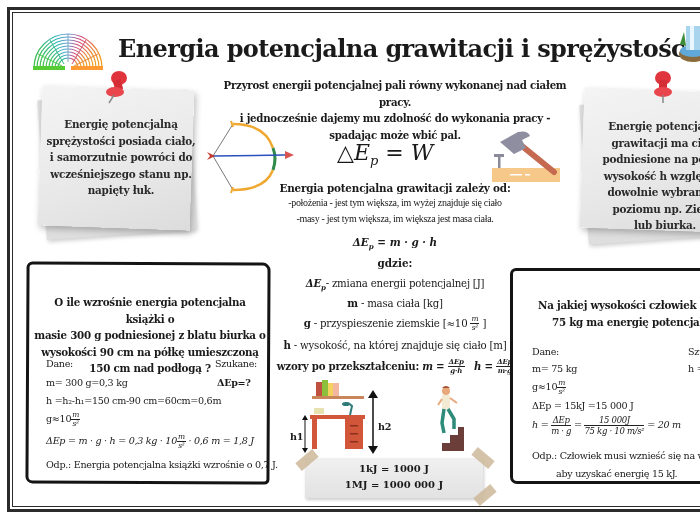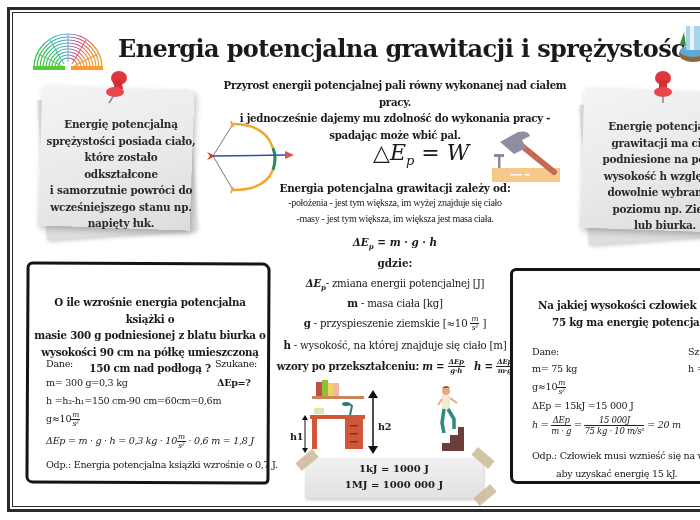--- a/index.html
+++ b/index.html
@@ -15,21 +15,21 @@
   .waterfall { position: absolute; left: 678px; top: 24px; width: 30px; height: 40px; }
 
   .note { position: absolute; background: linear-gradient(160deg, #f4f4f4 0%, #e8e8e8 60%, #dcdcdc 100%); box-shadow: 2px 3px 6px rgba(0,0,0,0.25); }
   .note-back { position: absolute; background: #dedede; box-shadow: 1px 2px 4px rgba(0,0,0,0.2); }
   .note-text { position: absolute; font-family: "DejaVu Serif", serif; font-weight: bold; font-size: 10.4px; line-height: 16.5px; text-align: center; color: #2a2a2a; letter-spacing: -0.2px; }
 
   .pin { position: absolute; width: 26px; height: 34px; }
 
   .center-text { position: absolute; left: 210px; top: 77px; width: 370px; text-align: center; font-family: "DejaVu Serif", serif; font-weight: bold; font-size: 10.2px; line-height: 16.5px; letter-spacing: -0.25px; }
 
-  .formula-big { position: absolute; left: 337px; top: 140px; font-family: "DejaVu Serif", serif; font-size: 22px; font-style: italic; white-space: nowrap; margin-left: 36px; }
+  .formula-big { position: absolute; left: 337px; top: 140px; font-family: "DejaVu Serif", serif; font-size: 22px; font-style: italic; white-space: nowrap; }
   .formula-big .tri { font-style: normal; }
 
   .depends-title { position: absolute; left: 210px; top: 182px; width: 370px; text-align: center; font-weight: bold; font-size: 10.4px; letter-spacing: -0.2px; }
   .depends-line { position: absolute; left: 245px; width: 350px; text-align: center; font-size: 10px; letter-spacing: -0.3px; font-family: Liberation Serif, serif; }
 
   .center-eq { position: absolute; left: 210px; width: 370px; text-align: center; font-size: 10.4px; font-family: "DejaVu Serif", serif; }
   .center-eq b i { font-weight: bold; }
 
   .legend-line { position: absolute; left: 270px; width: 250px; text-align: center; font-size: 10.2px; letter-spacing: -0.2px; font-family: "DejaVu Serif", serif; }
 
@@ -102,21 +102,20 @@
 <div class="note" style="left:40px;top:88px;width:152px;height:140px;transform:rotate(2deg);"></div>
 <svg class="pin" viewBox="0 0 26 34" style="left:103px;top:70px;">
   <ellipse cx="16" cy="8" rx="8" ry="7" fill="#e0353d"></ellipse>
   <rect x="11" y="10" width="8" height="10" fill="#d52d36" transform="rotate(-15 15 15)"></rect>
   <ellipse cx="12" cy="22" rx="9" ry="5" fill="#e8454c"></ellipse>
   <line x1="11" y1="25" x2="6" y2="33" stroke="#888" stroke-width="1.5"></line>
 </svg>
 <div class="note-text" style="left:46px;top:116px;width:150px;">
   <div>Energię potencjalną</div>
   <div>sprężystości posiada ciało,</div>
-  <div>które zostało odkształcone</div>
   <div>i samorzutnie powróci do</div>
   <div>wcześniejszego stanu np.</div>
   <div>napięty łuk.</div>
 </div>
 
 <div class="note-back" style="left:584px;top:100px;width:140px;height:140px;transform:rotate(-4deg);"></div>
 <div class="note" style="left:582px;top:90px;width:140px;height:140px;transform:rotate(2deg);"></div>
 <svg class="pin" viewBox="0 0 26 34" style="left:650px;top:70px;">
   <ellipse cx="13" cy="8" rx="8" ry="7" fill="#e0353d"></ellipse>
   <rect x="9" y="10" width="8" height="10" fill="#d52d36"></rect>

